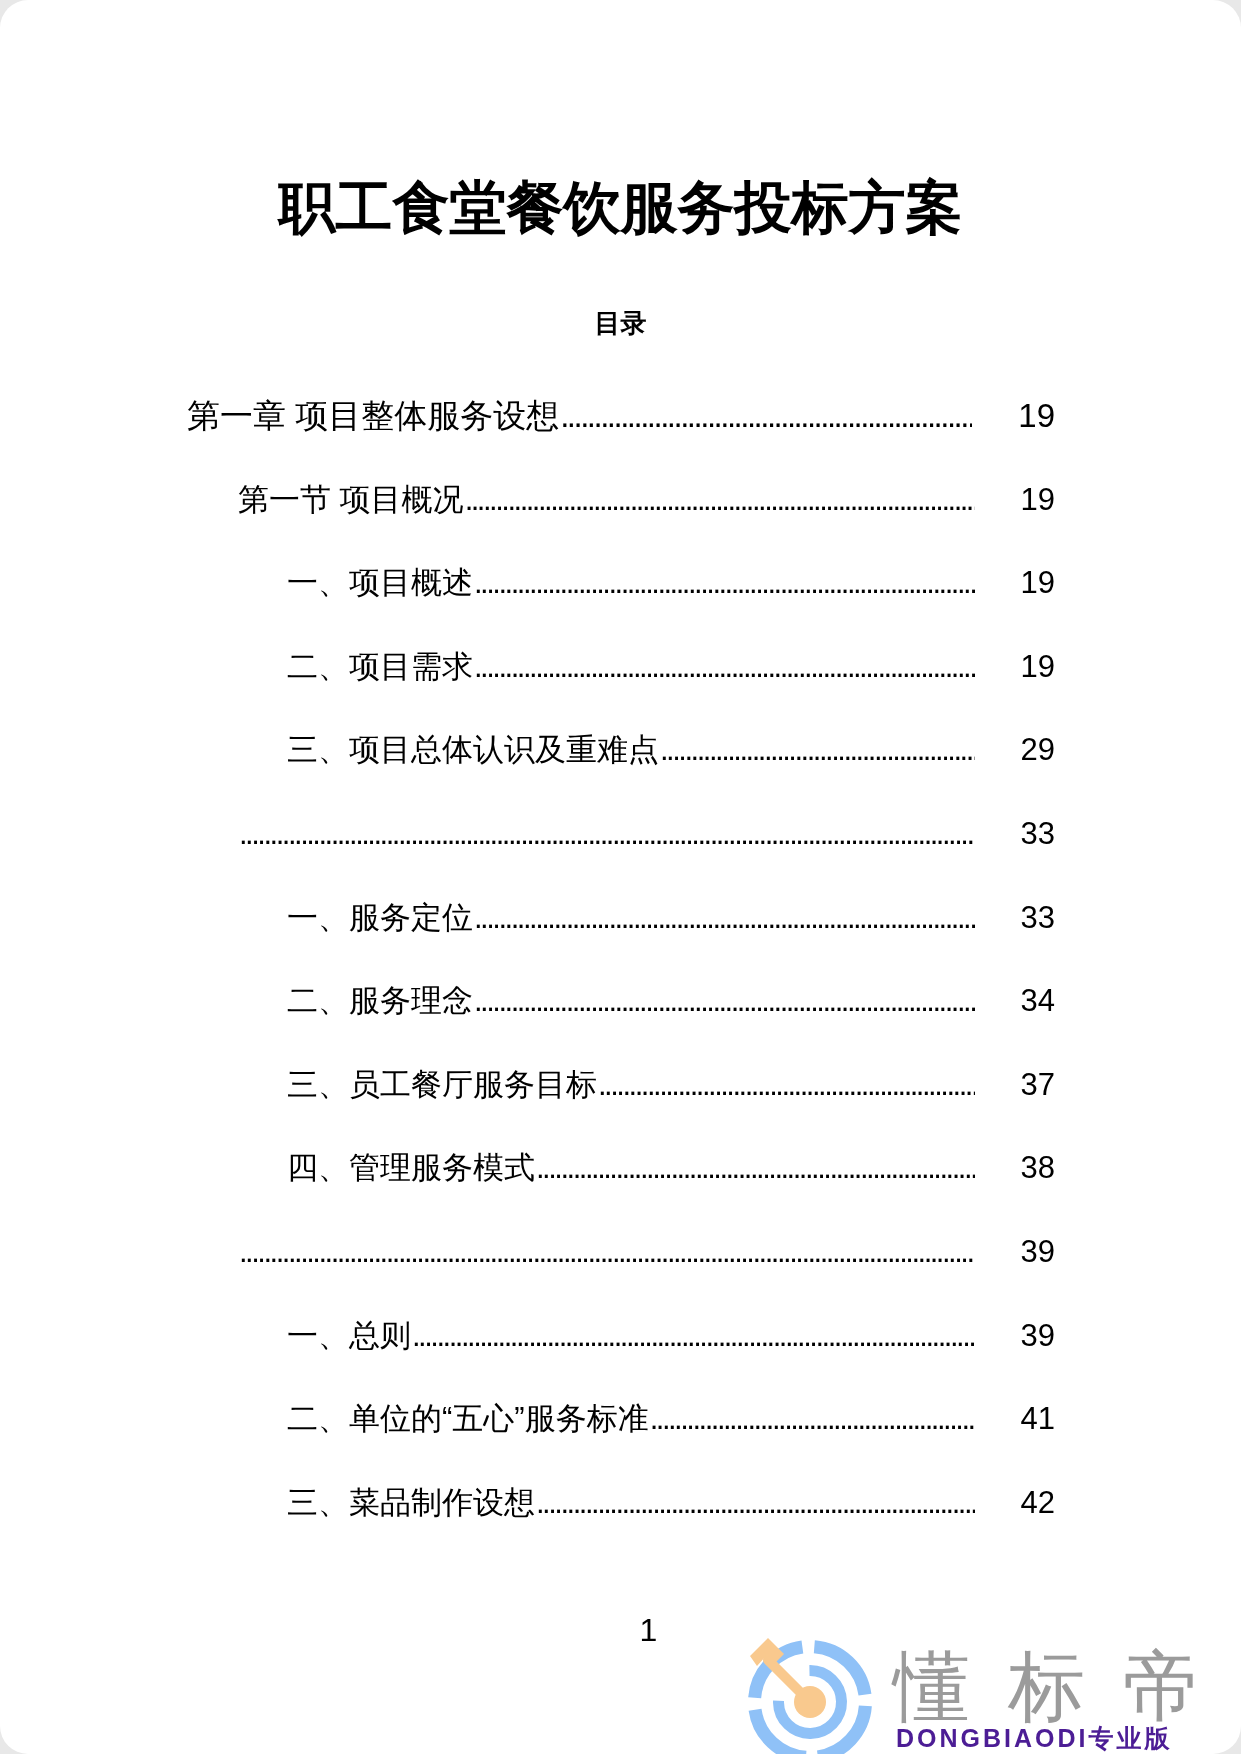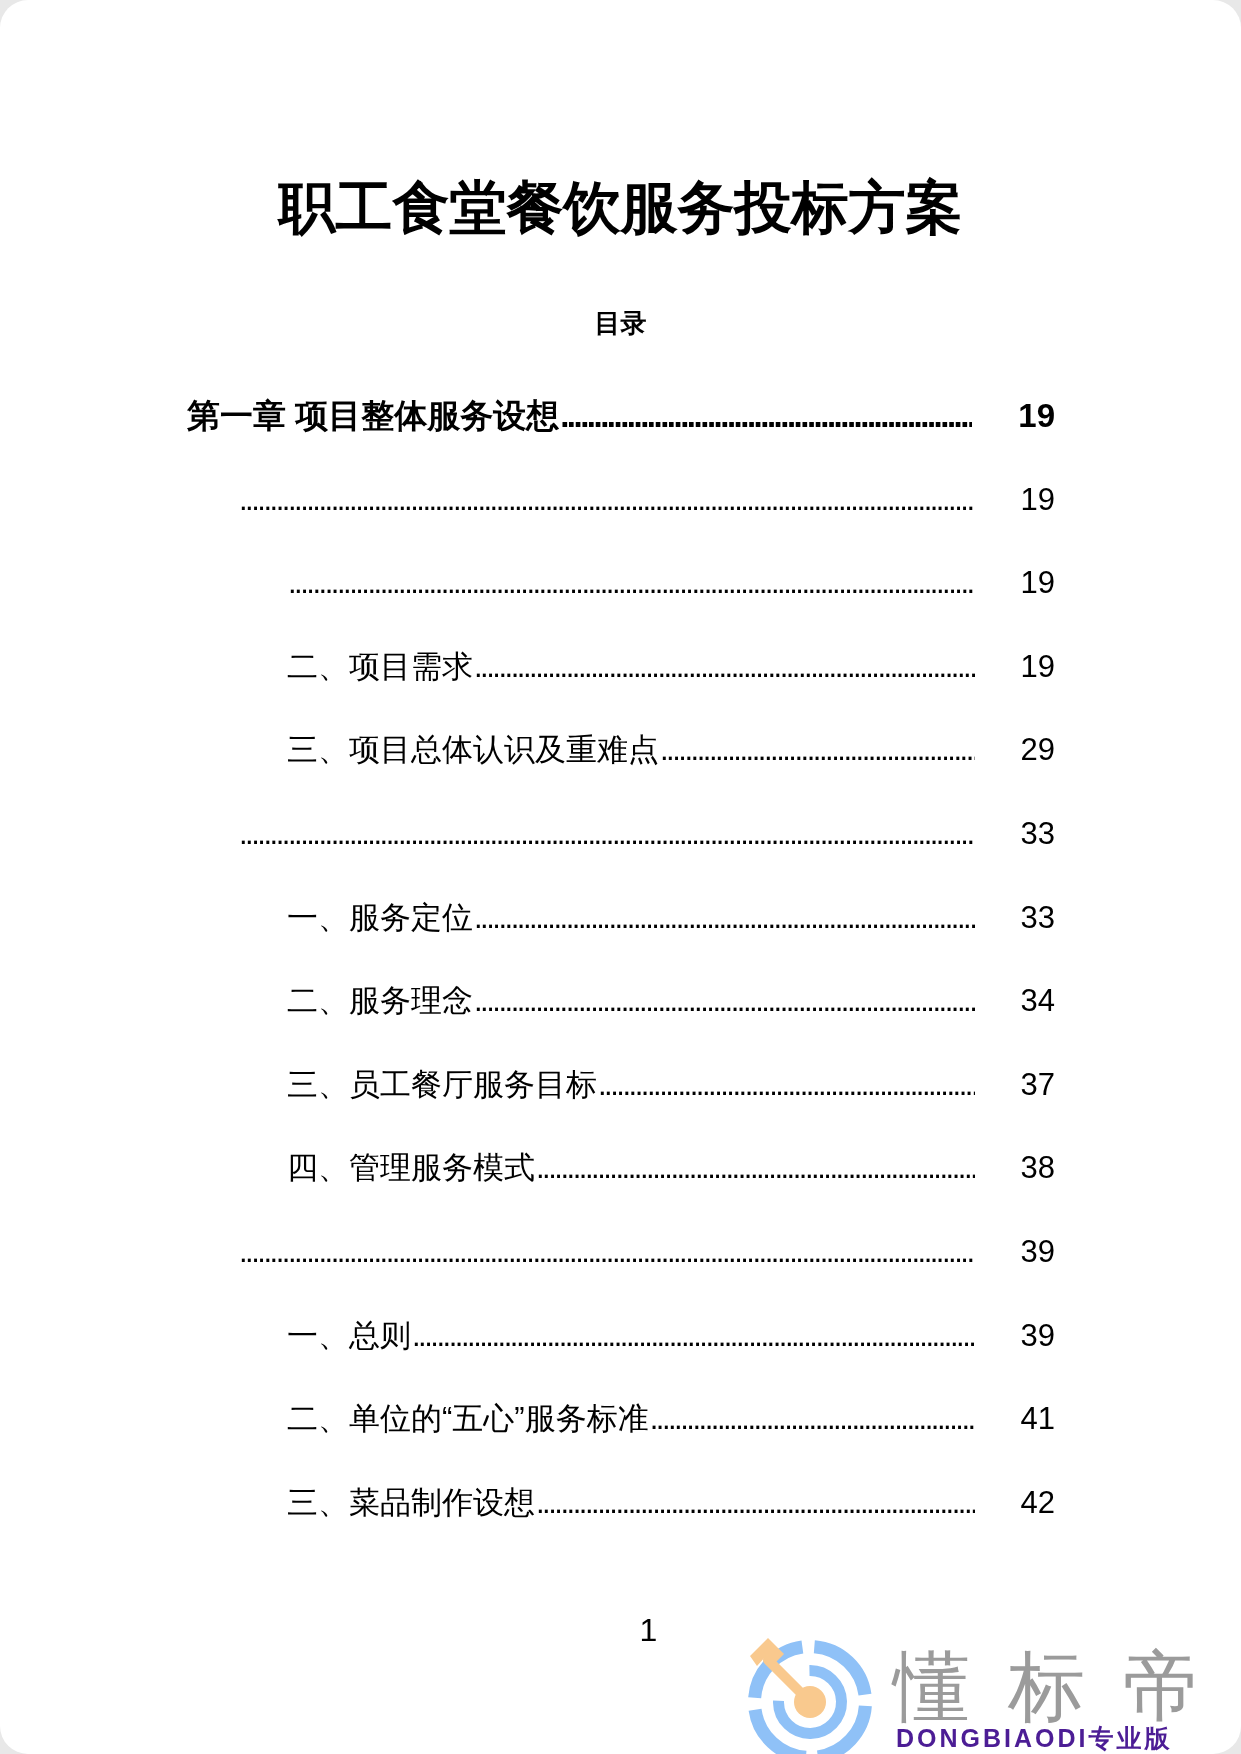--- a/index.html
+++ b/index.html
@@ -36,21 +36,21 @@
     line-height: 1;
   }
   .toc-list {
     position: absolute;
     top: 374px;
     left: 187px;
     width: 868px;
   }
   .toc-row { display: flex; align-items: baseline; font-size: 31px; }
   .toc-row > span { line-height: 83.6px; }
-  .toc-row.lvl1 { font-weight: bold; font-size: 33px; }
+  .toc-row.lvl1 { font-weight: normal; font-size: 33px; }
   .toc-row.lvl2 { padding-left: 51px; }
   .toc-row.lvl3 { padding-left: 100px; }
   .toc-label { white-space: nowrap; }
   .toc-leader {
     flex: 1;
     min-width: 0;
     overflow: hidden;
     white-space: nowrap;
     letter-spacing: -2.5px;
     margin: 0 1px;
@@ -103,24 +103,26 @@
 
   <div class="toc-heading">目录</div>
 
   <div class="toc-list">
       <div class="toc-row lvl1">
       <span class="toc-label">第一章 项目整体服务设想</span>
       <span class="toc-leader">............................................................................................................................................................................................................................................................................................................</span>
       <span class="toc-page">19</span>
     </div>
       <div class="toc-row lvl2">
+      <span class="toc-label">第一节 项目概况</span>
       <span class="toc-leader">............................................................................................................................................................................................................................................................................................................</span>
       <span class="toc-page">19</span>
     </div>
       <div class="toc-row lvl3">
+      <span class="toc-label">一、项目概述</span>
       <span class="toc-leader">............................................................................................................................................................................................................................................................................................................</span>
       <span class="toc-page">19</span>
     </div>
       <div class="toc-row lvl3">
       <span class="toc-label">二、项目需求</span>
       <span class="toc-leader">............................................................................................................................................................................................................................................................................................................</span>
       <span class="toc-page">19</span>
     </div>
       <div class="toc-row lvl3">
       <span class="toc-label">三、项目总体认识及重难点</span>

